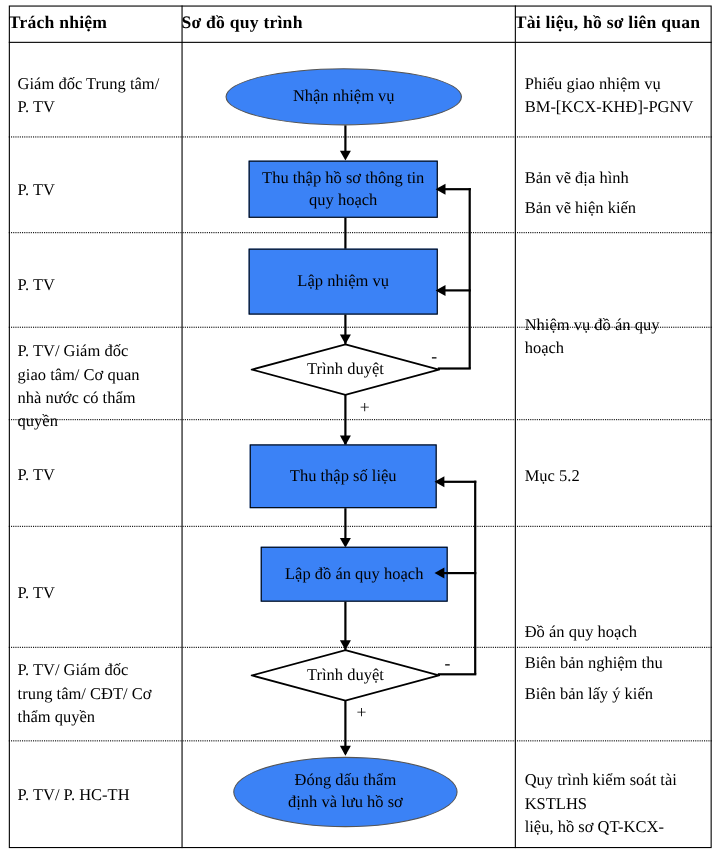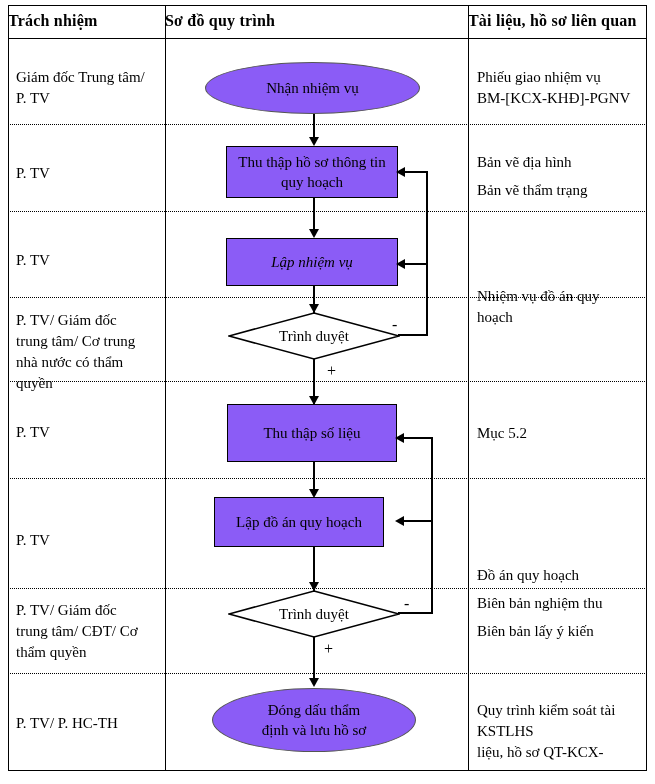--- a/index.html
+++ b/index.html
@@ -74,21 +74,21 @@
   
   .shape{
     position:absolute;
     box-sizing:border-box;
     display:flex;
     align-items:center;
     justify-content:center;
     text-align:center;
     font-size:15px;
     line-height:20px;
-    background:#8b5cf6;
+    background:#3b82f6;
   }
   .rect{border:1.6px solid #000;}
   .ellipse{border:1.6px solid #555;border-radius:50%;}
 
   .diamond-wrap{position:absolute;}
   .diamond-wrap svg{display:block;}
   .diamond-label{
     position:absolute;
     left:0;top:0;
     width:100%;height:100%;
@@ -148,21 +148,21 @@
     <span class="ln">P. TV</span>
   </div>
   <div class="cell left" style="top:163px;">
     <span class="ln">P. TV</span>
   </div>
   <div class="cell left" style="top:250px;">
     <span class="ln">P. TV</span>
   </div>
   <div class="cell left" style="top:310px;">
     <span class="ln">P. TV/ Giám đốc</span>
-    <span class="ln">trung tâm/ Cơ trung</span>
+    <span class="ln">giao tâm/ Cơ quan</span>
     <span class="ln">nhà nước có thẩm</span>
     <span class="ln">quyền</span>
   </div>
   <div class="cell left" style="top:422px;">
     <span class="ln">P. TV</span>
   </div>
   <div class="cell left" style="top:530px;">
     <span class="ln">P. TV</span>
   </div>
   <div class="cell left" style="top:600px;">
@@ -174,21 +174,21 @@
     <span class="ln">Phiếu giao nhiệm vụ</span>
     <span class="ln">BM-[KCX-KHĐ]-PGNV</span>
   </div>
 
   <div class="cell left" style="top:713px;">
     <span class="ln">P. TV/ P. HC-TH</span>
   </div>
   <div class="cell right" style="top:152px;">
     <span class="ln">Bản vẽ địa hình</span>
     <span class="gap"></span>
-    <span class="ln">Bản vẽ thẩm trạng</span>
+    <span class="ln">Bản vẽ hiện kiến</span>
   </div>
   <div class="cell right" style="top:286px;">
     <span class="ln">Nhiệm vụ đồ án quy</span>
     <span class="ln">hoạch</span>
   </div>
   <div class="cell right" style="top:423px;">
     <span class="ln">Mục 5.2</span>
   </div>
   <div class="cell right" style="top:565px;">
     <span class="ln">Đồ án quy hoạch</span>
@@ -213,21 +213,21 @@
   <div class="shape rect" style="left:226px;top:146px;width:172px;height:52px;">
     <span>
       <span>Thu thập hồ sơ thông tin</span><br>
       <span>quy hoạch</span>
     </span>
   </div>
 
   <div class="conn v" style="left:313px;top:198px;height:34px;"></div>
   <div class="arrow-d" style="left:309px;top:229px;"></div>
 
-  <div class="shape rect" style="left:226px;top:238px;width:172px;height:48px;font-style:italic;">
+  <div class="shape rect" style="left:226px;top:226px;width:172px;height:60px;">
     <span>Lập nhiệm vụ</span>
   </div>
 
   <div class="conn v" style="left:313px;top:286px;height:27px;"></div>
   <div class="arrow-d" style="left:309px;top:304px;"></div>
 
   <div class="diamond-wrap" style="left:228px;top:312px;width:172px;height:48px;">
     <svg width="172" height="48" viewBox="0 0 172 48">
       <polygon points="86,1 171,24 86,47 1,24" fill="#ffffff" stroke="#000000" stroke-width="1.6"></polygon>
     </svg>
@@ -248,21 +248,21 @@
   <div class="arrow-d" style="left:309px;top:396px;"></div>
   <div class="sign" style="left:327px;top:363px;">+</div>
 
   <div class="shape rect" style="left:227px;top:404px;width:170px;height:58px;">
     <span>Thu thập số liệu</span>
   </div>
 
   <div class="conn v" style="left:313px;top:462px;height:33px;"></div>
   <div class="arrow-d" style="left:309px;top:489px;"></div>
 
-  <div class="shape rect" style="left:214px;top:497px;width:170px;height:50px;">
+  <div class="shape rect" style="left:237px;top:497px;width:170px;height:50px;">
     <span>Lập đồ án quy hoạch</span>
   </div>
 
   <div class="conn v" style="left:313px;top:547px;height:44px;"></div>
   <div class="arrow-d" style="left:309px;top:582px;"></div>
 
   <div class="diamond-wrap" style="left:228px;top:590px;width:172px;height:48px;">
     <svg width="172" height="48" viewBox="0 0 172 48">
       <polygon points="86,1 171,24 86,47 1,24" fill="#ffffff" stroke="#000000" stroke-width="1.6"></polygon>
     </svg>

